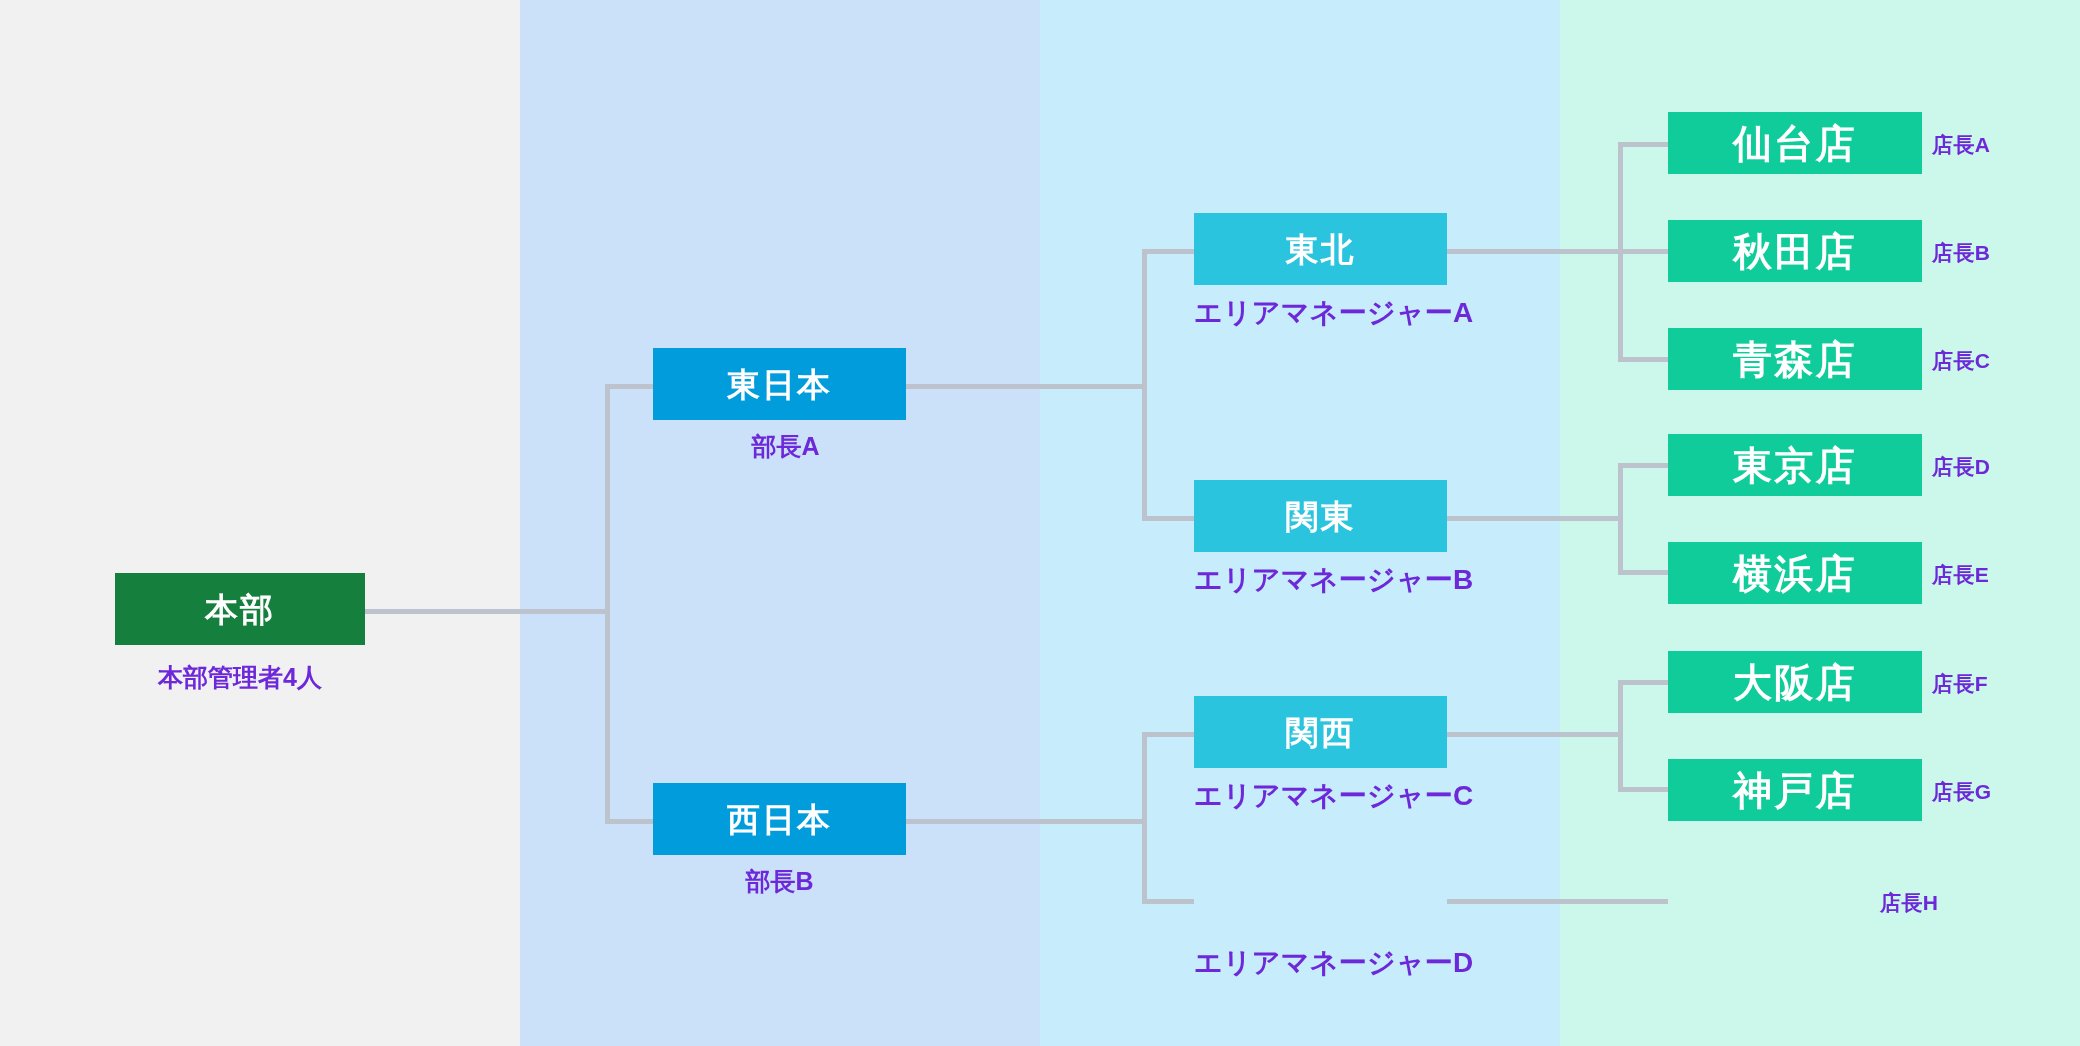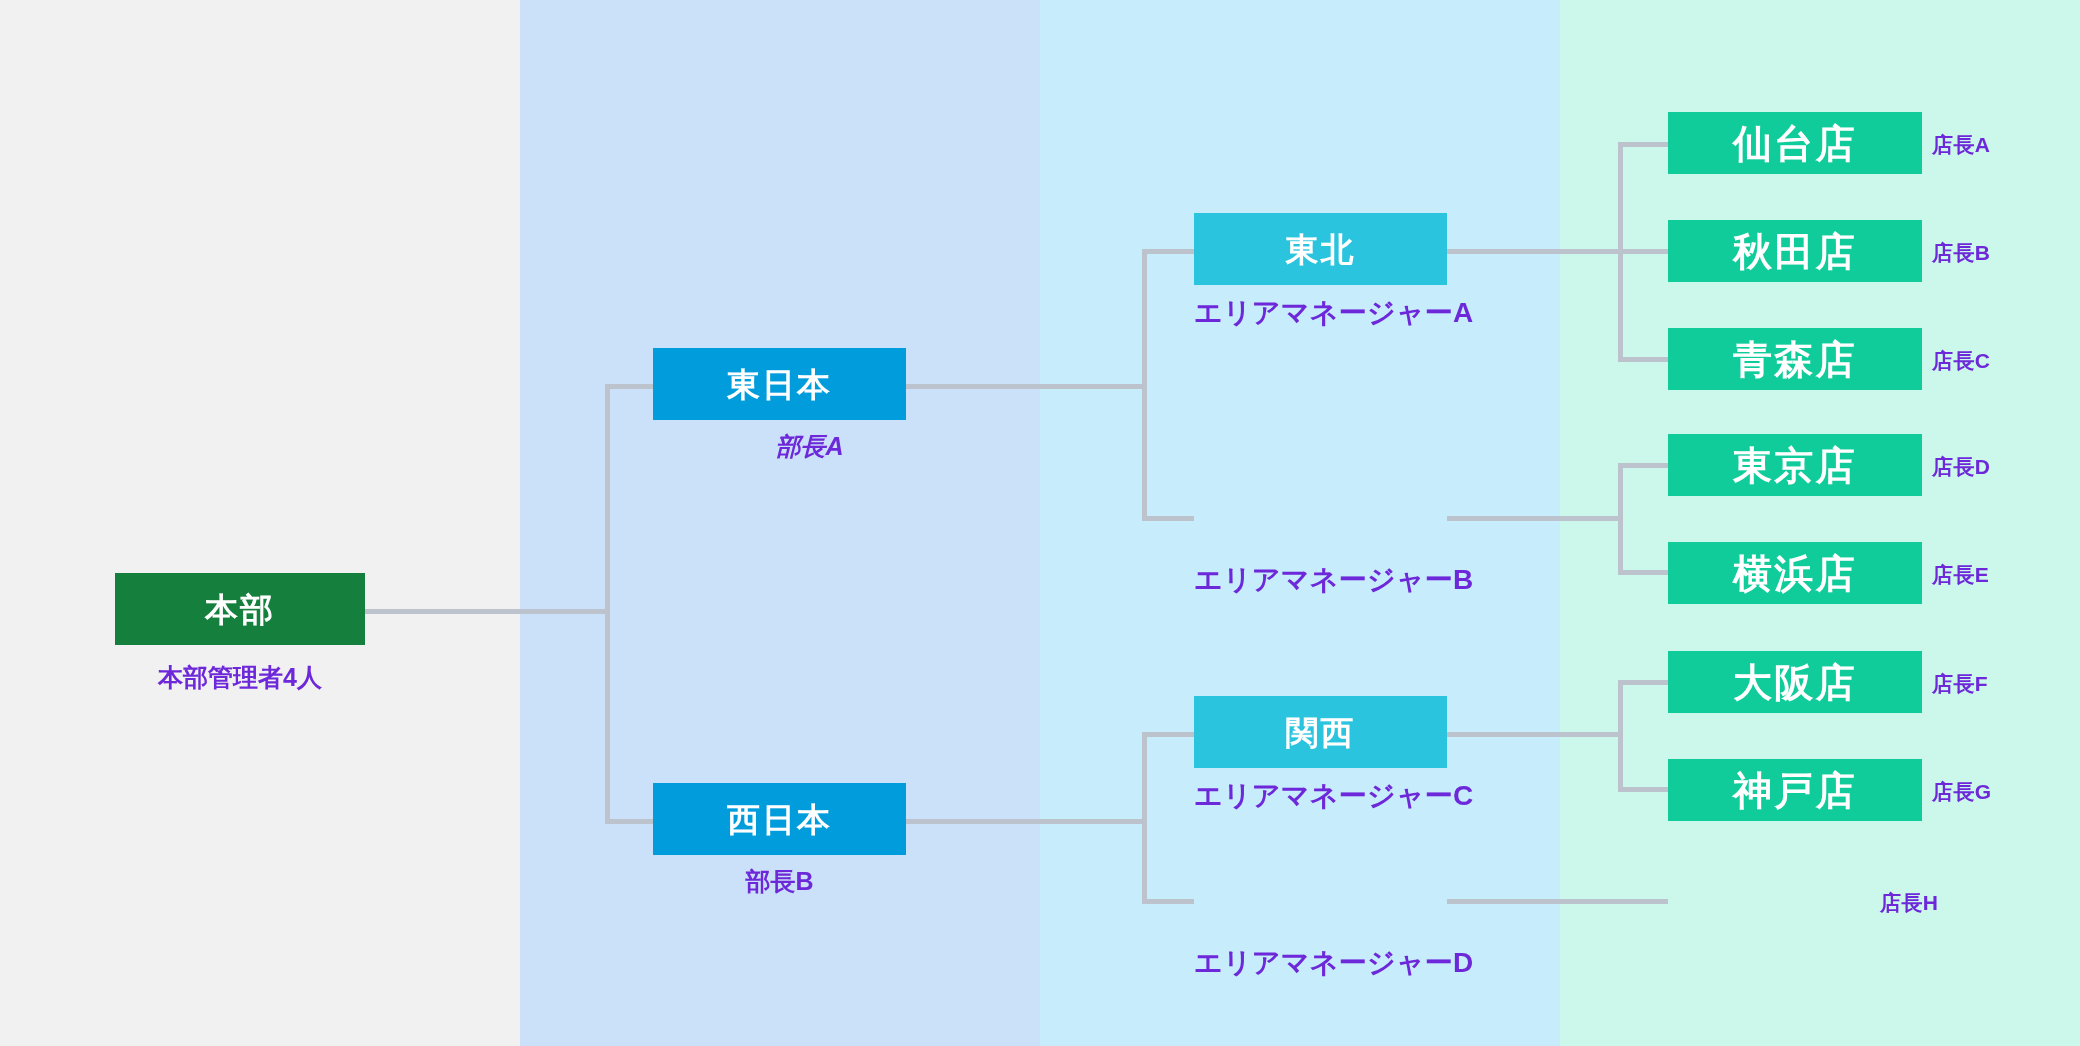--- a/index.html
+++ b/index.html
@@ -138,32 +138,35 @@
   <div class="line h" style="left:1447px; top:899px; width:221px;"></div>
 
   <div class="node lvl1" style="left:115px; top:573px;">
     <span>本部</span>
   </div>
   <div class="caption below" style="left:115px; top:665px; width:250px;">本部管理者4人</div>
 
   <div class="node lvl2" style="left:653px; top:348px;">
     <span>東日本</span>
   </div>
-  <div class="caption below" style="left:683px; top:434px; width:253px;font-style:italic;">部長A</div>
+  <div class="caption below" style="left:659px; top:434px; width:253px;">部長A</div>
 
   <div class="node lvl2" style="left:653px; top:783px;">
     <span>西日本</span>
   </div>
   <div class="caption below" style="left:653px; top:869px; width:253px;">部長B</div>
 
   <div class="node lvl3" style="left:1194px; top:213px;">
     <span>東北</span>
   </div>
   <div class="caption below small" style="left:1194px; top:299px; width:253px;">エリアマネージャーA</div>
 
+  <div class="node lvl3" style="left:1194px; top:480px;">
+    <span>関東</span>
+  </div>
   <div class="caption below small" style="left:1194px; top:566px; width:253px;">エリアマネージャーB</div>
 
   <div class="node lvl3" style="left:1194px; top:696px;">
     <span>関西</span>
   </div>
   <div class="caption below small" style="left:1194px; top:782px; width:253px;">エリアマネージャーC</div>
 
   <div class="caption below small" style="left:1194px; top:949px; width:253px;">エリアマネージャーD</div>
 
   <div class="node lvl4" style="left:1668px; top:112px;">

